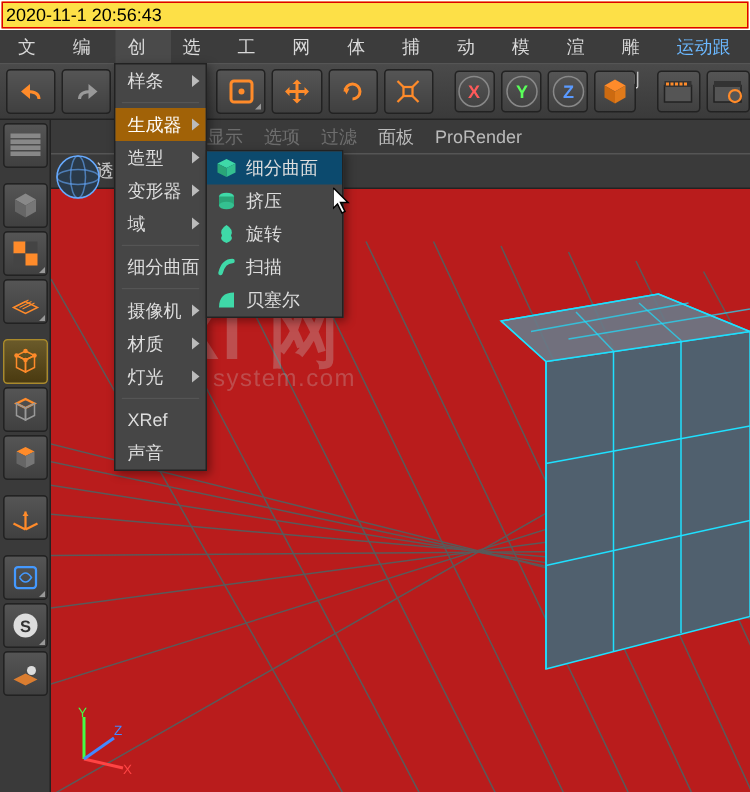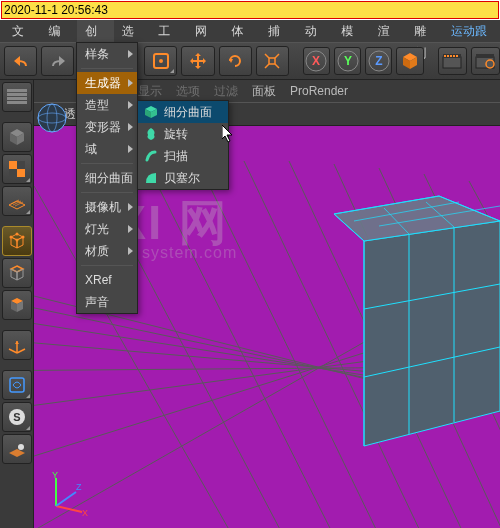--- a/index.html
+++ b/index.html
@@ -31,21 +31,21 @@
   .cursor-arrow { position: absolute; top: 105px; left: 222px; z-index: 20; width: 14px; height: 20px; }
   .secbar { position: absolute; top: 60px; left: 138px; height: 22px; display: flex; align-items: center; gap: 14px; font-size: 12px; color: #bbb; z-index: 3; }
   .secbar span.dim { opacity: .4; }
   .left-strip { position: absolute; top: 60px; left: 0; width: 34px; bottom: 0; background: #3a3a3a; border-right: 1px solid #222; display: flex; flex-direction: column; align-items: center; padding-top: 2px; gap: 2px; }
   .lt-btn { width: 30px; height: 30px; background: linear-gradient(#555,#404040); border: 1px solid #222; border-radius: 3px; display:flex; align-items:center; justify-content:center; position:relative; }
   .lt-btn.sel { background: linear-gradient(#6a5a2a,#4a3a10); border-color: #aa8a2a; }
   .lt-btn .tri { position: absolute; right: 1px; bottom: 1px; width: 0; height: 0; border-left: 4px solid transparent; border-bottom: 4px solid #999; }
   .vp-bar { position: absolute; top: 82px; left: 34px; right: 0; height: 24px; background: #3a3a3a; border-top: 1px solid #555; border-bottom: 1px solid #222; display: flex; align-items: center; z-index: 2; }
   .vp-bar .vplabel-wrap { width: 68px; height: 24px; display:flex; align-items:center; padding-left: 30px; color:#ccc; font-size:12px; }
   .vp-nav { position: absolute; top: 82px; left: 36px; width: 32px; height: 32px; z-index: 4; }
-  .viewport { position: absolute; top: 106px; left: 34px; right: 0; bottom: 0; background: #a21caf; overflow: hidden; }
+  .viewport { position: absolute; top: 106px; left: 34px; right: 0; bottom: 0; background: #b91c1c; overflow: hidden; }
   .watermark { position: absolute; top: 65px; left: 80px; font-size: 48px; font-weight: bold; color: rgba(200,200,200,.3); letter-spacing: 2px; z-index: 1; }
   .watermark-sub { position: absolute; top: 118px; left: 108px; font-size: 16px; color: rgba(200,200,200,.28); z-index: 1; letter-spacing: 1px; }
   .grid-svg { position: absolute; inset: 0; }
   .axis-gizmo { position: absolute; left: 12px; bottom: 12px; width: 46px; height: 46px; }
 </style>
 </head>
 <body>
 
 <div class="timestamp-bar">
   <span>2020-11-1 20:56:43</span>
@@ -167,37 +167,47 @@
     <div class="dd-item has-sub">样条</div>
     <div class="dd-sep"></div>
     <div class="dd-item has-sub active">生成器</div>
     <div class="dd-item has-sub">造型</div>
     <div class="dd-item has-sub">变形器</div>
     <div class="dd-item has-sub">域</div>
     <div class="dd-sep"></div>
     <div class="dd-item">细分曲面</div>
     <div class="dd-sep"></div>
     <div class="dd-item has-sub">摄像机</div>
+    <div class="dd-item has-sub">材质</div>
     <div class="dd-item has-sub">灯光</div>
-    <div class="dd-item has-sub">材质</div>
     <div class="dd-sep"></div>
     <div class="dd-item">XRef</div>
     <div class="dd-item">声音</div>
   </div>
 
   <div class="submenu">
     <div class="sm-item hl">
       <span class="sm-icon">
           <svg width="14" height="14">
             <polygon points="7,1 13,4 7,7 1,4" fill="#3fd9a8"></polygon>
             <polygon points="1,4 7,7 7,13 1,10" fill="#2aa578"></polygon>
             <polygon points="13,4 13,10 7,13 7,7" fill="#34c090"></polygon>
           </svg>
         </span>
       <span>细分曲面</span>
+    </div>
+    <div class="sm-item">
+      <span class="sm-icon">
+          <svg width="14" height="14">
+            <ellipse cx="7" cy="4" rx="5" ry="2.5" fill="#3fd9a8"></ellipse>
+            <rect x="2" y="4" width="10" height="6" fill="#2aa578"></rect>
+            <ellipse cx="7" cy="10" rx="5" ry="2.5" fill="#34c090"></ellipse>
+          </svg>
+        </span>
+      <span>挤压</span>
     </div>
     <div class="sm-item">
       <span class="sm-icon">
           <svg width="14" height="14">
             <path d="M7 1 Q12 4 10 8 Q12 11 7 13 Q2 11 4 8 Q2 4 7 1" fill="#3fd9a8"></path>
           </svg>
         </span>
       <span>旋转</span>
     </div>
     <div class="sm-item">

